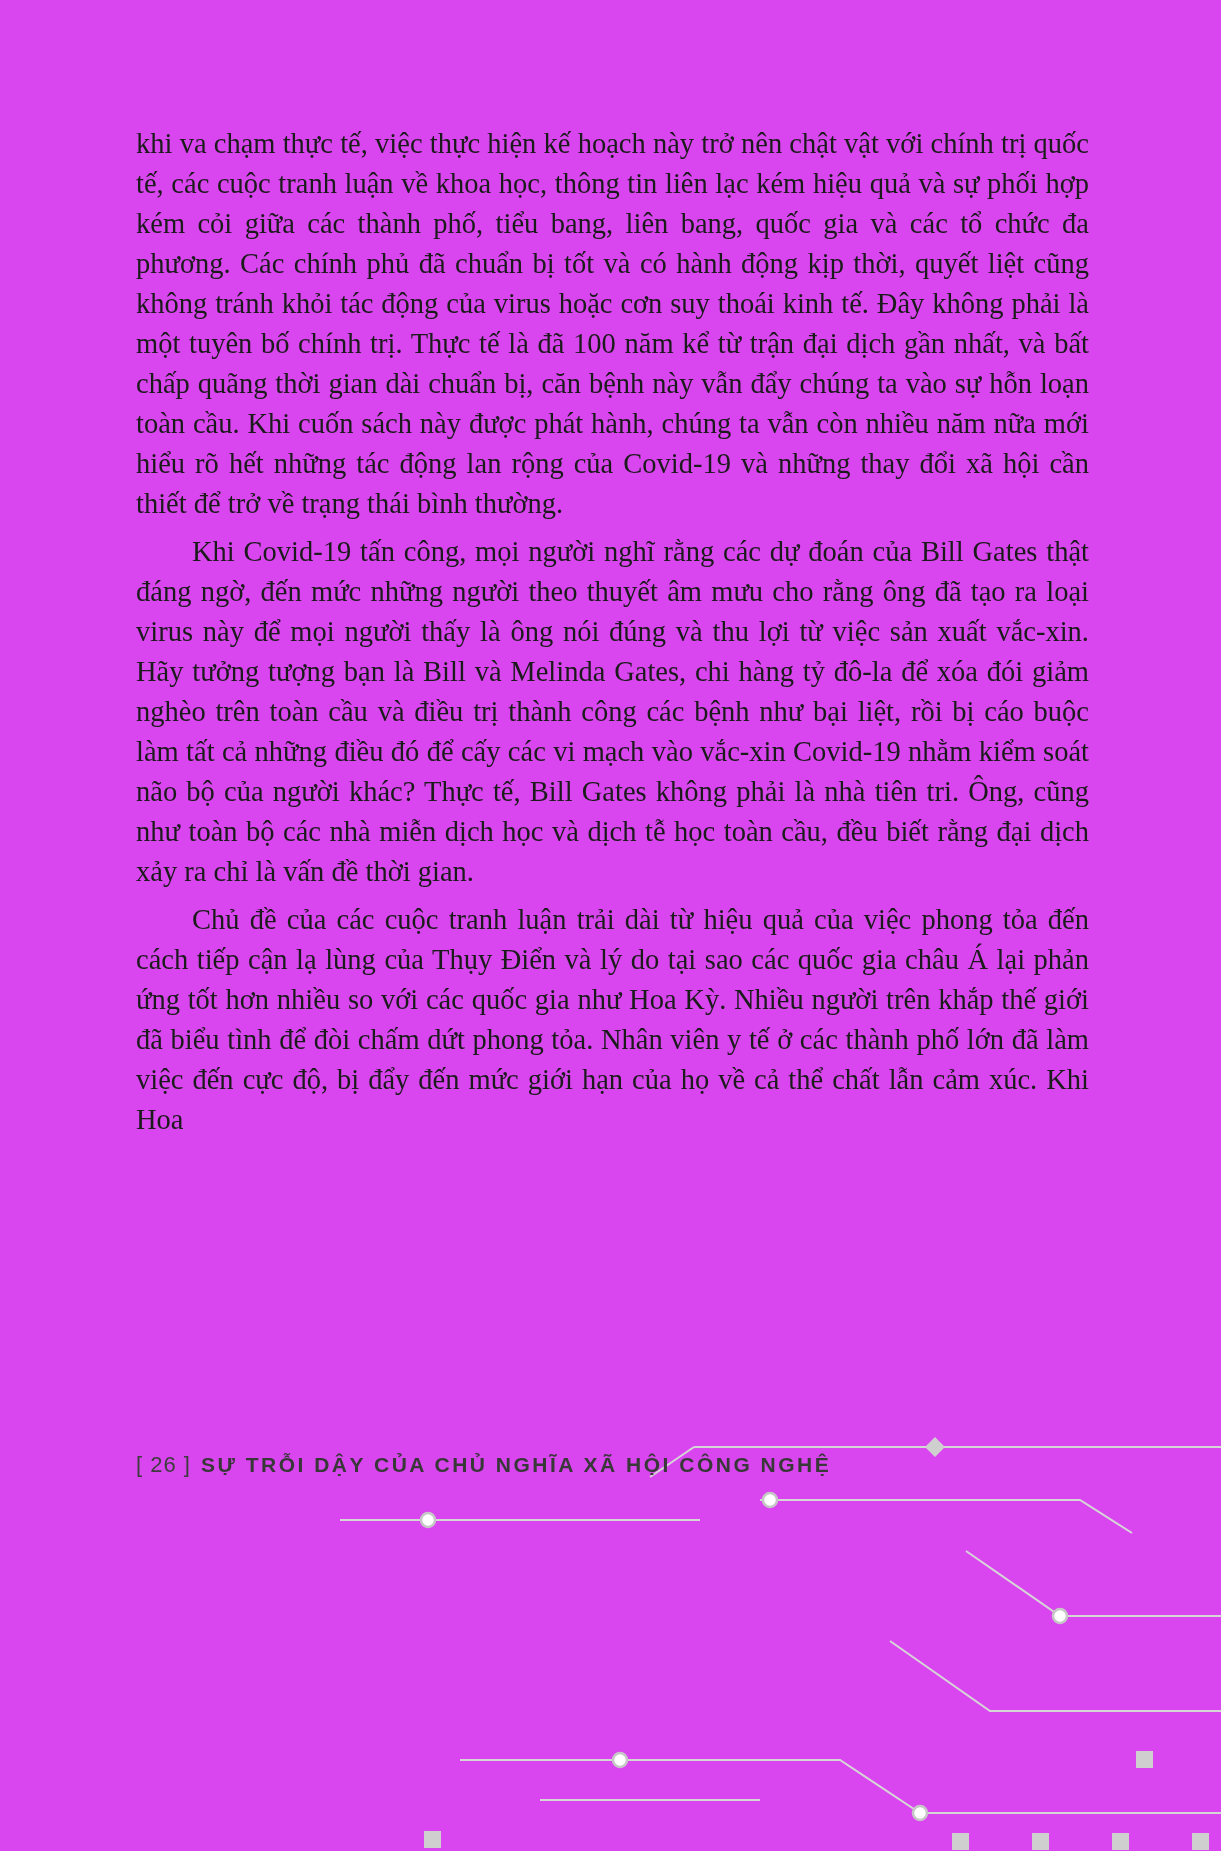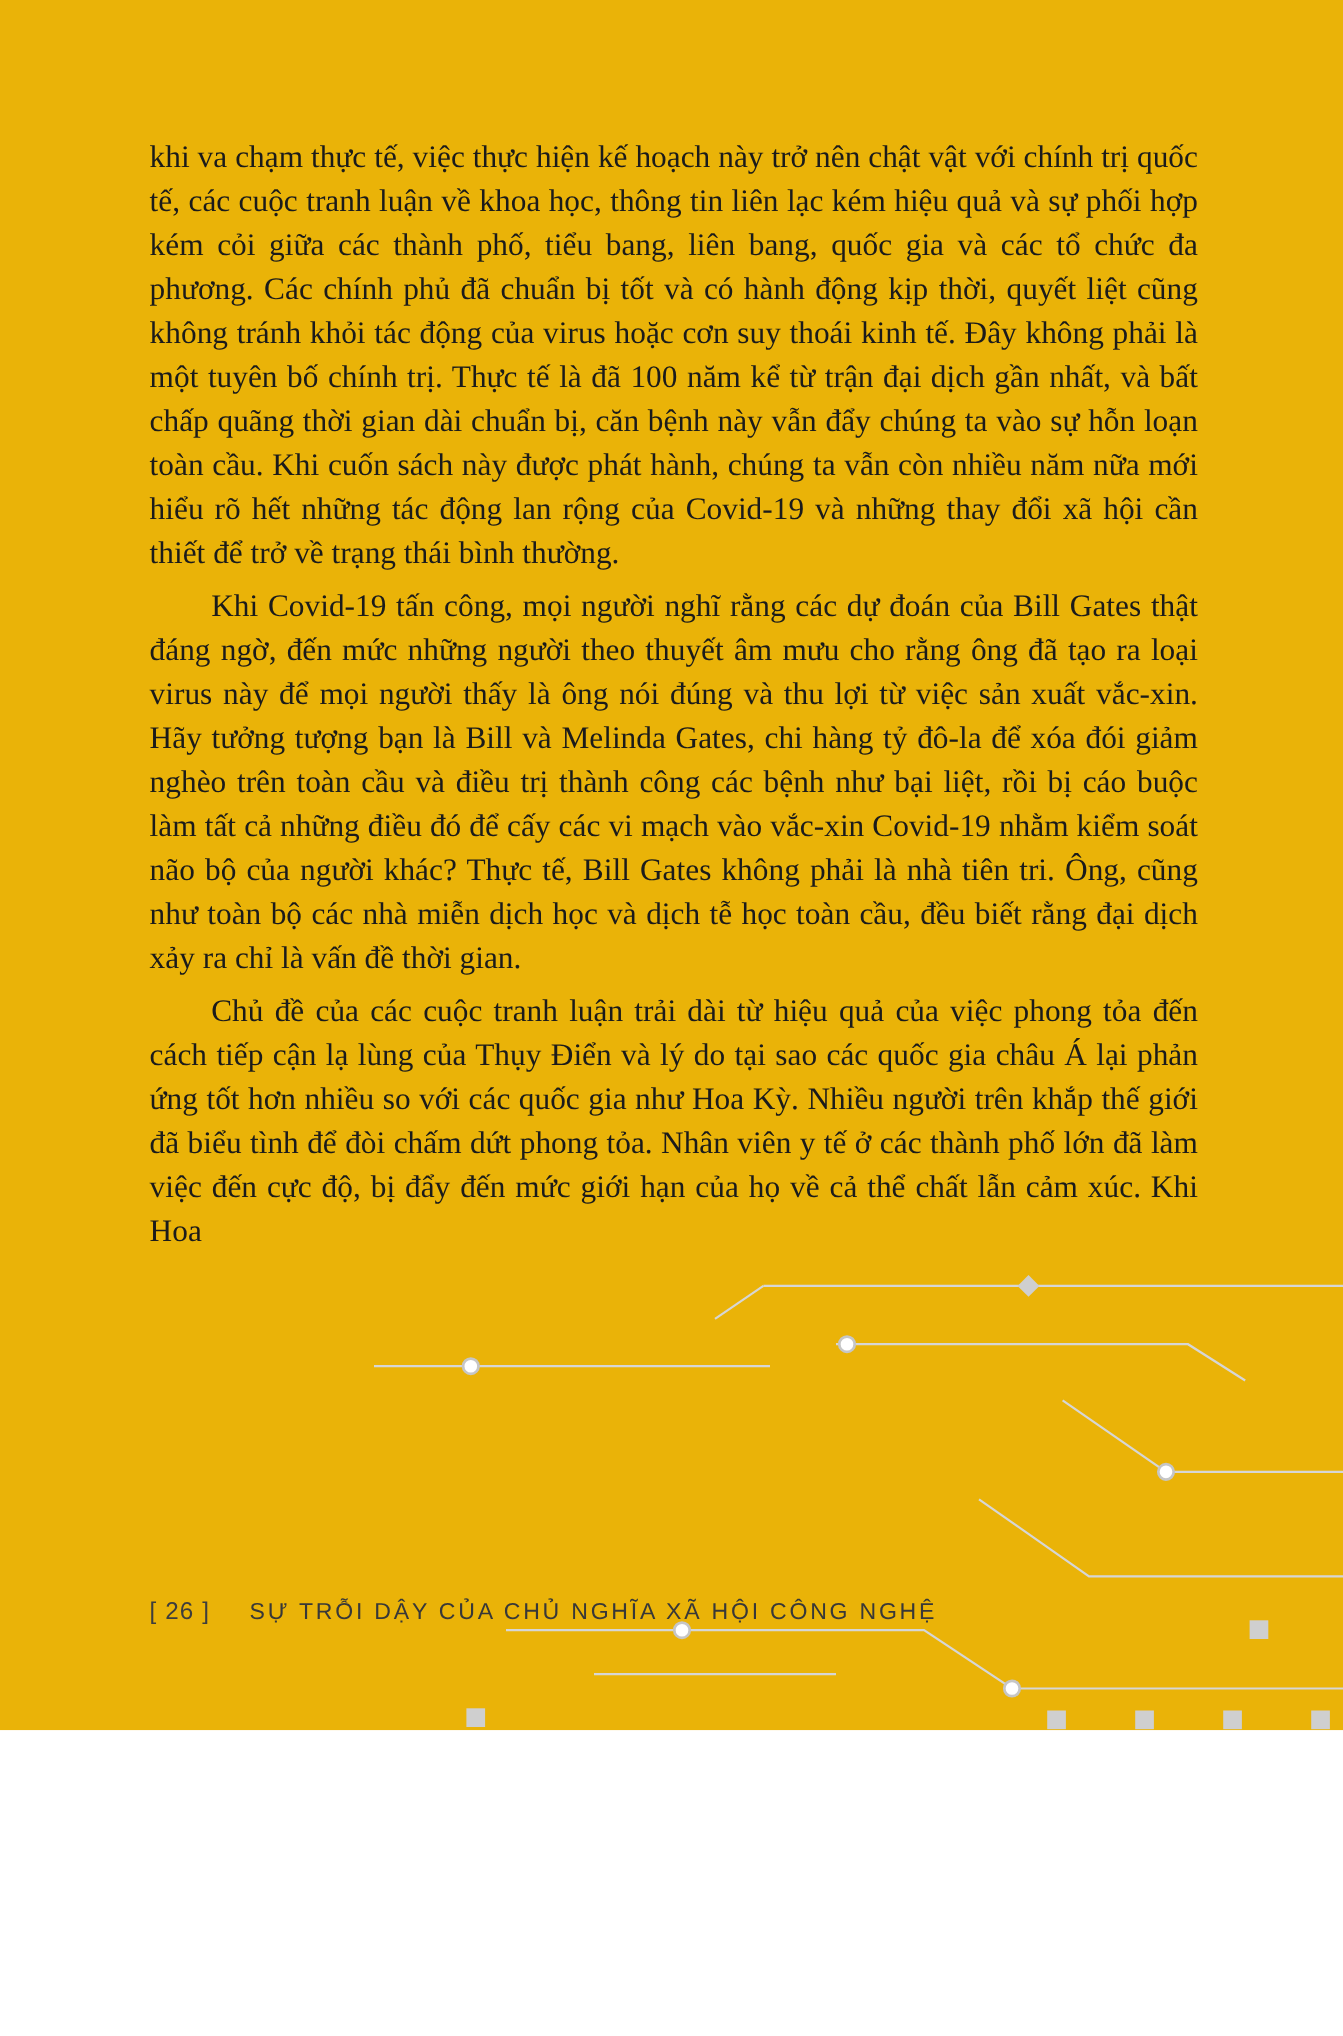--- a/index.html
+++ b/index.html
@@ -1,21 +1,21 @@
 <!DOCTYPE html>
 <html><head>
 <meta charset="utf-8">
 <style>
   * { margin: 0; padding: 0; box-sizing: border-box; }
   html, body { background: #ffffff; }
   .page {
     position: relative;
     width: 1221px;
-    height: 1573px;
-    background: #eab308;
+    height: 1851px;
+    background: #d946ef;
     overflow: hidden;
     font-family: "Liberation Serif", serif;
   }
   .text-block {
     position: absolute;
     left: 136px;
     top: 124px;
     width: 953px;
     color: #1b1b1b;
     font-size: 28.5px;
@@ -24,33 +24,33 @@
   }
   .para { margin: 0; }
   .para + .para { margin-top: 8px; }
   .para.indent { text-indent: 56px; }
   .footer {
     position: absolute;
     left: 136px;
     top: 1452px;
     display: flex;
     align-items: baseline;
-    gap: 36px;
+    gap: 10px;
     font-family: "Liberation Sans", sans-serif;
     z-index: 2;
     white-space: nowrap;
   }
   .page-number {
     font-size: 22px;
     color: #3d3d3d;
     letter-spacing: 1px;
   }
   .book-title {
     font-size: 21px;
-    font-weight: normal;
+    font-weight: bold;
     color: #383838;
     letter-spacing: 2.5px;
   }
   .circuit {
     position: absolute;
     left: 0;
     bottom: 0;
     z-index: 1;
     display: block;
   }

